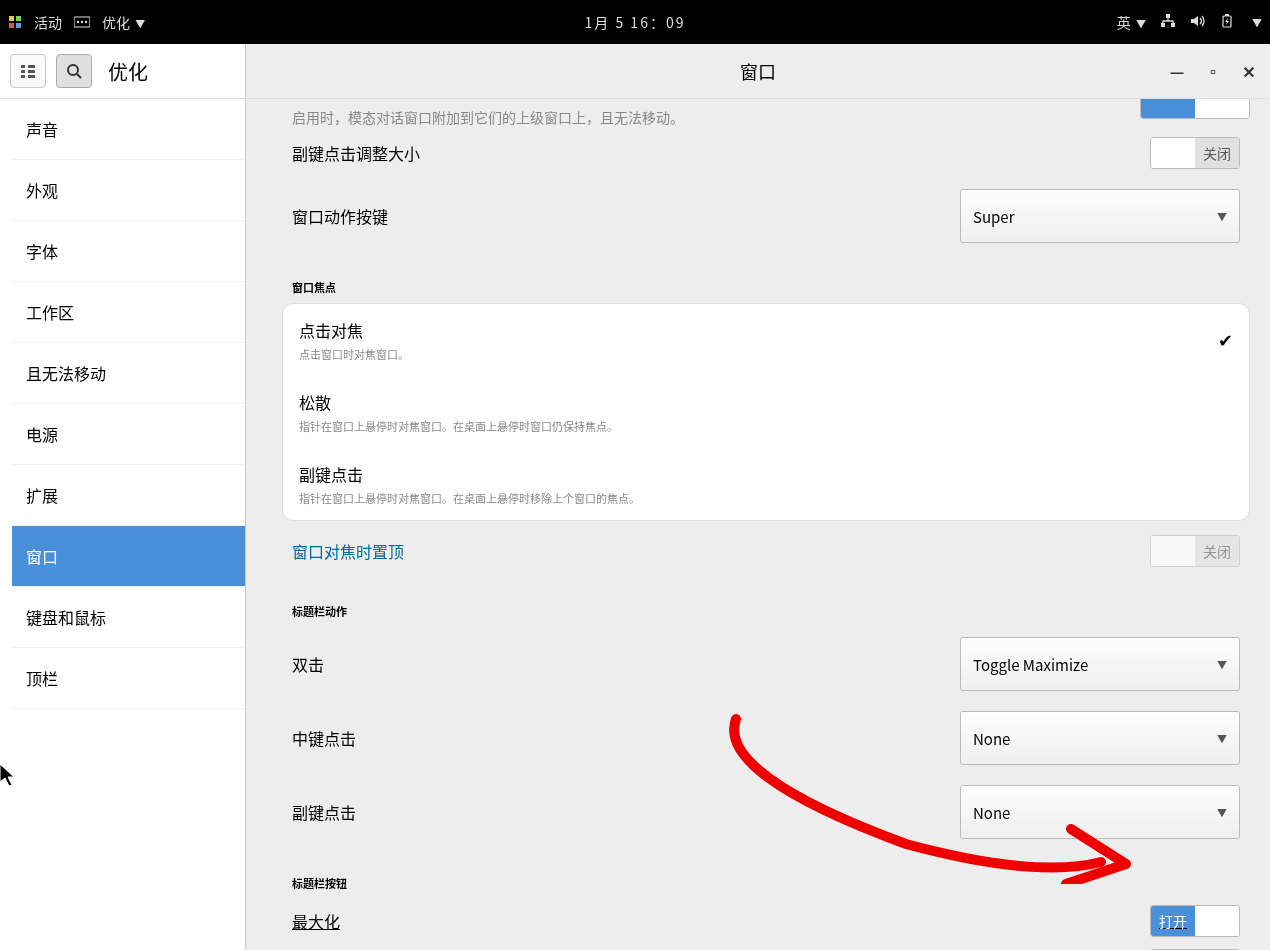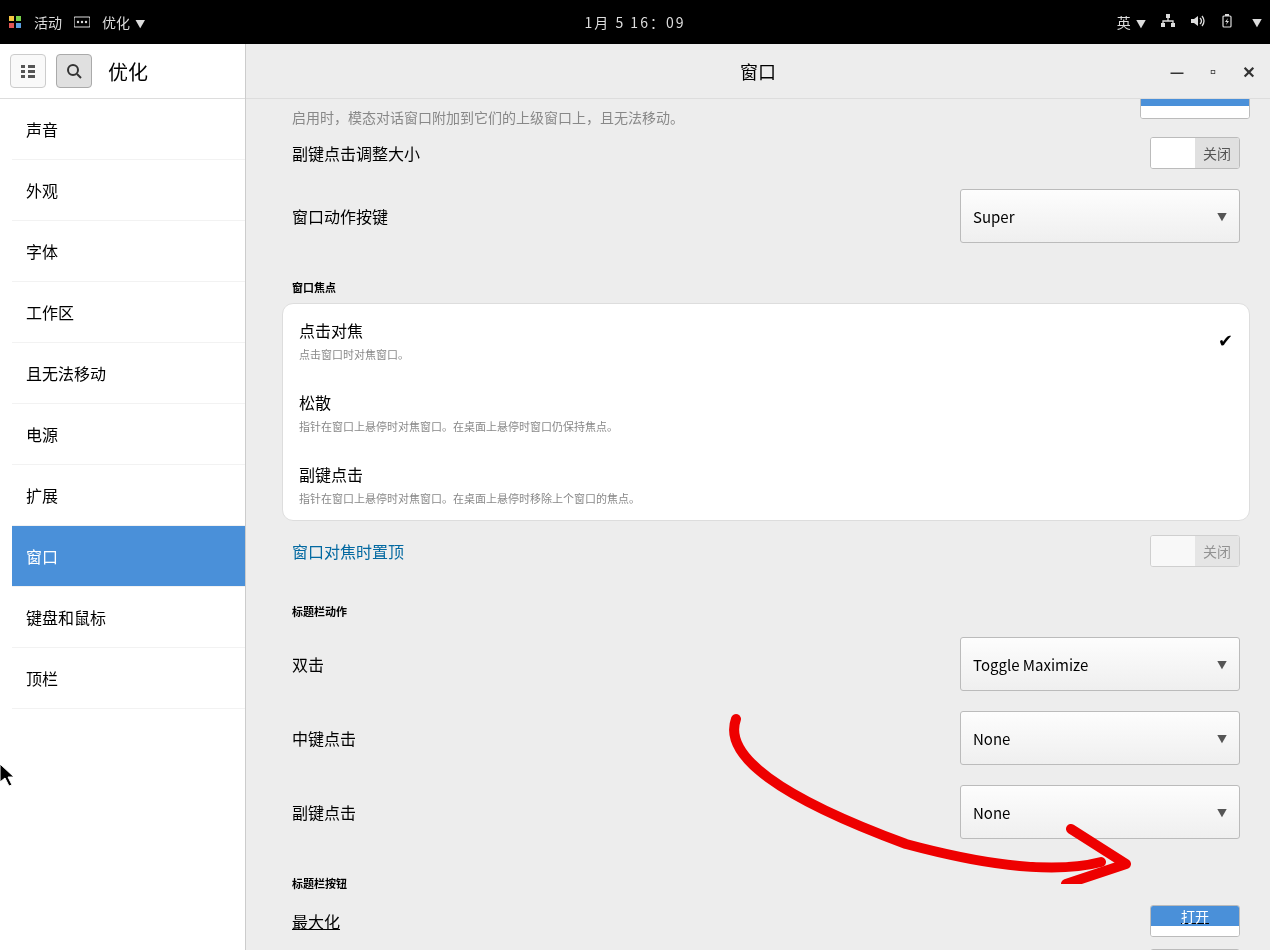--- a/index.html
+++ b/index.html
@@ -35,21 +35,21 @@
 
 .row { display: flex; align-items: center; justify-content: space-between; padding: 10px 10px; }
 .row-label { font-size: 16px; }
 .section-title { font-weight: bold; font-size: 11px; margin: 26px 0 8px 10px; }
 
 .toggle { width: 90px; height: 32px; border: 1px solid #bbb; border-radius: 3px; display: flex; overflow: hidden; cursor: pointer; background: #fff; }
 .toggle.on .lab { background: #4a90d9; color: #fff; }
 .toggle.off .lab { background: #e0e0e0; color: #555; }
 .toggle .lab { flex: 1; display: flex; align-items: center; justify-content: center; font-size: 14px; }
 .toggle .handle { flex: 1; background: #fff; }
-.toggle.on { flex-direction: column; }
+.toggle.on { flex-direction: row; }
 .toggle.off { flex-direction: row-reverse; }
 .toggle.disabled { opacity: 0.6; }
 
 .combo { width: 280px; height: 54px; border: 1px solid #bbb; border-radius: 3px; background: linear-gradient(#fdfdfd,#efefef); display: flex; align-items: center; padding: 0 12px; cursor: pointer; justify-content: space-between; }
 .combo-arrow { font-size: 10px; color: #555; }
 
 .focus-list { background: #fff; border: 1px solid #ddd; border-radius: 11px; margin: 4px 0; }
 .focus-item { padding: 14px 16px; position: relative; }
 .focus-item-title { font-size: 16px; margin-bottom: 4px; }
 .focus-item-desc { font-size: 11px; color: #888; }

